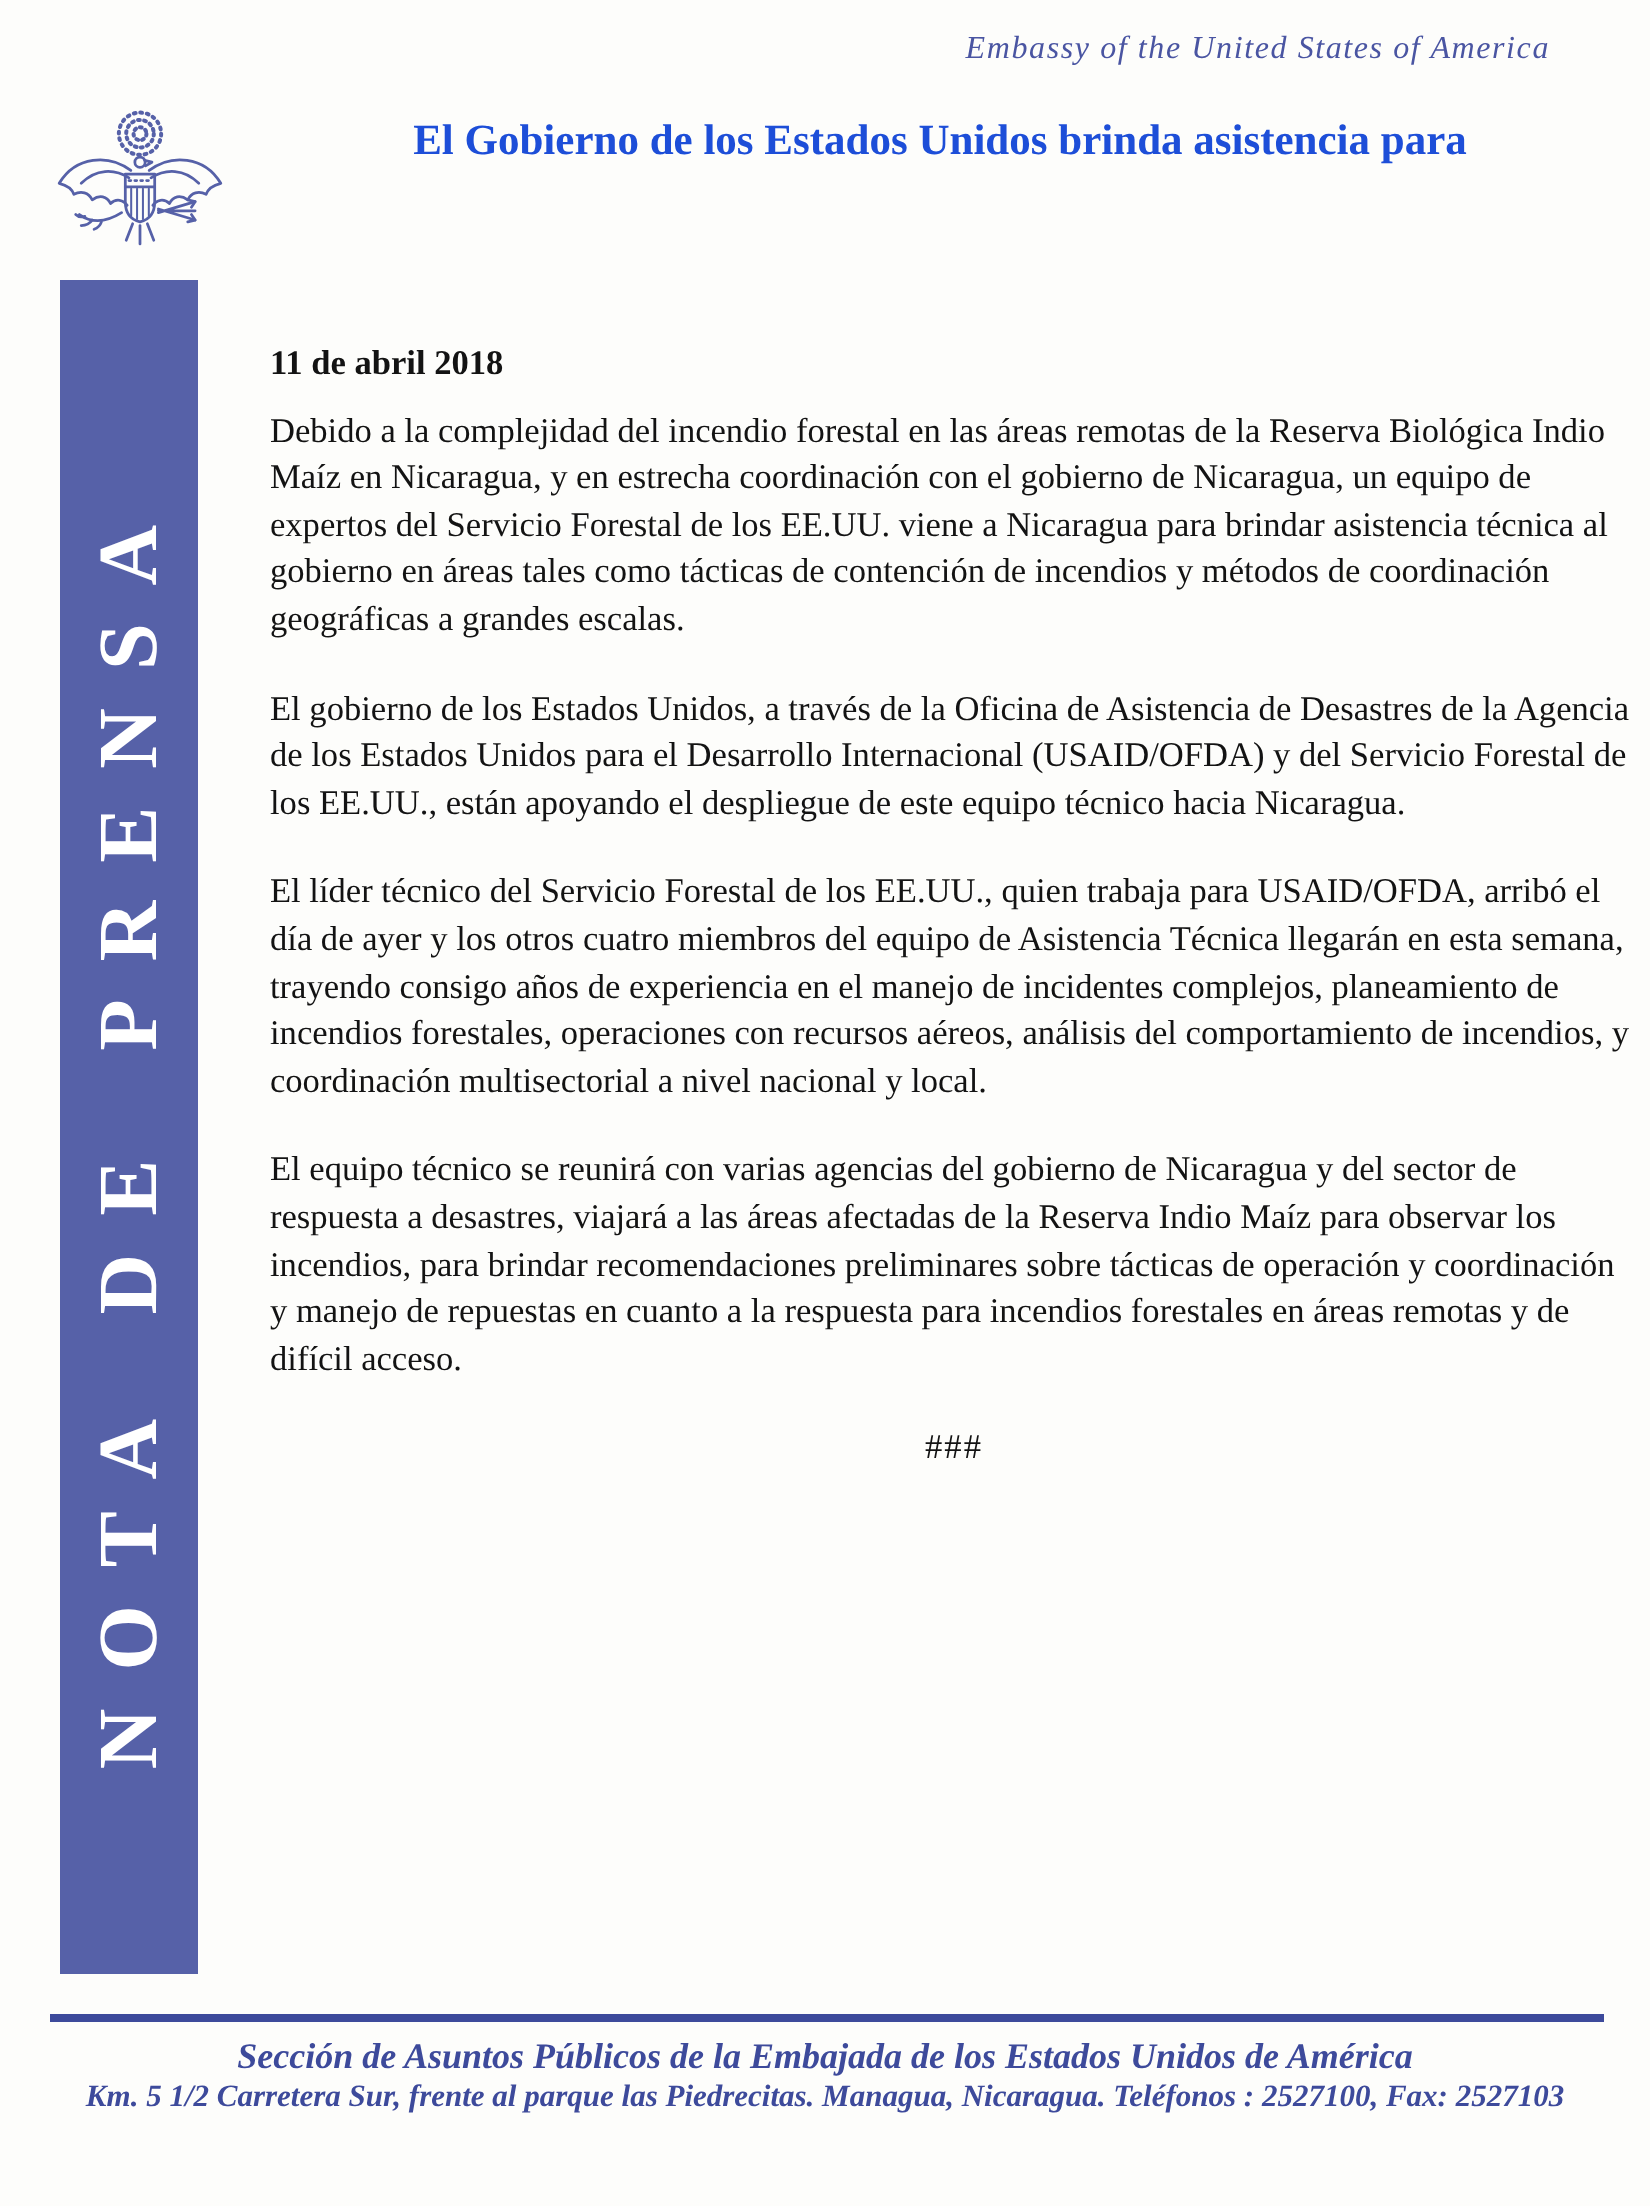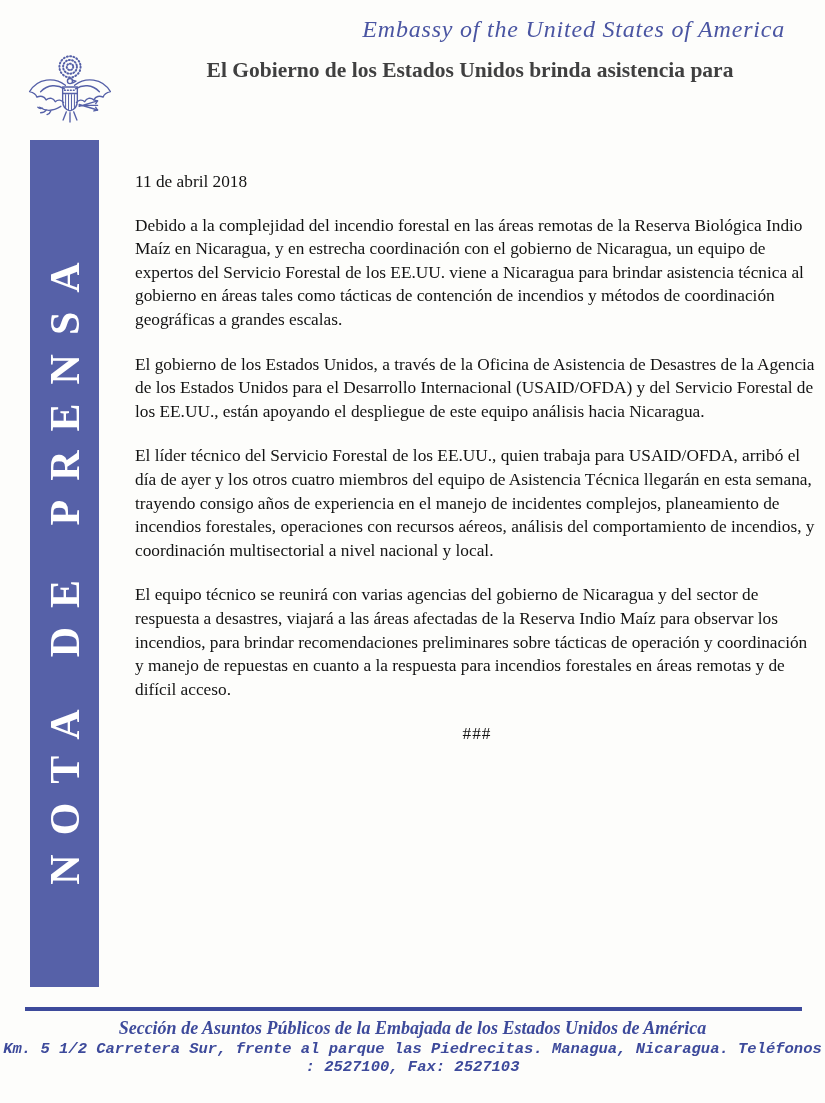--- a/index.html
+++ b/index.html
@@ -10,33 +10,33 @@
   html,body{margin:0;padding:0;}
   body{background:#e8e8e8;font-family:"Liberation Serif","DejaVu Serif",serif;}
   .page{
     position:relative;
     width:825px;height:1103px;
     margin:0 auto;
     background:#fdfdfb;
     overflow:hidden;
   }
   .embassy-line{
-    position:absolute;top:16px;right:40px;
+    position:absolute;top:16px;right:50px;
     font-style:italic;
-    font-size:24px;
+    font-size:16px;
     letter-spacing:0.8px;
     color:var(--accent-blue);
   }
   .seal{position:absolute;left:24px;top:54px;width:92px;height:90px;}
   .title{
     position:absolute;top:57px;left:120px;width:700px;
     margin:0;
     text-align:center;
     font-size:21.5px;line-height:27.5px;
-    font-weight:bold;color:#404040;
+    font-weight:bold;color:#1d4ed8;
   }
   .title span{display:block;}
   .press-bar{
     position:absolute;left:30px;top:140px;width:69px;height:847px;
     background:var(--bar-blue);
   }
   .press-bar-text{
     position:absolute;top:50%;left:50%;
     transform:translate(-50%,-50%) rotate(-90deg);
     white-space:nowrap;
@@ -44,21 +44,21 @@
     font-weight:bold;
     font-size:42px;
     letter-spacing:19px;
     word-spacing:6px;
   }
   .body-col{
     position:absolute;left:135px;top:170px;width:684px;
     font-size:17.3px;line-height:23.6px;color:#131313;
   }
   .body-col p{margin:0 0 21px 0;}
-  .body-col .date{font-weight:normal;margin-bottom:20px;}
+  .body-col .date{font-weight:bold;margin-bottom:10px;}
   .end-mark{
     text-align:center;
     margin-top:12px !important;
     letter-spacing:1px;
   }
   .footer-rule{
     position:absolute;left:25px;top:1007px;width:777px;height:4px;
     background:var(--footer-blue);
   }
   .footer-line1{
@@ -67,21 +67,20 @@
     font-weight:bold;font-style:italic;
     font-size:18px;
     color:var(--footer-blue);
   }
   .footer-line2{
     position:absolute;top:1040px;left:0;width:825px;
     text-align:center;
     font-weight:bold;font-style:italic;
     font-size:15.5px;
     color:var(--footer-blue);
-    font-family:Liberation Mono, monospace;
   }
 </style>
 </head>
 <body>
 
 <div class="page">
 
   <div class="embassy-line">Embassy of the United States of America</div>
 
   <div class="seal">
@@ -120,21 +119,21 @@
     <span>El Gobierno de los Estados Unidos brinda asistencia para</span>
   </h1>
 
   <div class="press-bar">
     <span class="press-bar-text">NOTA DE PRENSA</span>
   </div>
 
   <div class="body-col">
     <p class="date">11 de abril 2018</p>
     <p class="para">Debido a la complejidad del incendio forestal en las áreas remotas de la Reserva Biológica Indio Maíz en Nicaragua, y en estrecha coordinación con el gobierno de Nicaragua, un equipo de expertos del Servicio Forestal de los EE.UU. viene a Nicaragua para brindar asistencia técnica al gobierno en áreas tales como tácticas de contención de incendios y métodos de coordinación geográficas a grandes escalas.</p>
-    <p class="para">El gobierno de los Estados Unidos, a través de la Oficina de Asistencia de Desastres de la Agencia de los Estados Unidos para el Desarrollo Internacional (USAID/OFDA) y del Servicio Forestal de los EE.UU., están apoyando el despliegue de este equipo análisis hacia Nicaragua.</p>
+    <p class="para">El gobierno de los Estados Unidos, a través de la Oficina de Asistencia de Desastres de la Agencia de los Estados Unidos para el Desarrollo Internacional (USAID/OFDA) y del Servicio Forestal de los EE.UU., están apoyando el despliegue de este equipo técnico hacia Nicaragua.</p>
     <p class="para">El líder técnico del Servicio Forestal de los EE.UU., quien trabaja para USAID/OFDA, arribó el día de ayer y los otros cuatro miembros del equipo de Asistencia Técnica llegarán en esta semana, trayendo consigo años de experiencia en el manejo de incidentes complejos, planeamiento de incendios forestales, operaciones con recursos aéreos, análisis del comportamiento de incendios, y coordinación multisectorial a nivel nacional y local.</p>
     <p class="para">El equipo técnico se reunirá con varias agencias del gobierno de Nicaragua y del sector de respuesta a desastres, viajará a las áreas afectadas de la Reserva Indio Maíz para observar los incendios, para brindar recomendaciones preliminares sobre tácticas de operación y coordinación y manejo de repuestas en cuanto a la respuesta para incendios forestales en áreas remotas y de difícil acceso.</p>
     <p class="end-mark">###</p>
   </div>
 
   <div class="footer-rule"></div>
   <div class="footer-line1">Sección de Asuntos Públicos de la Embajada de los Estados Unidos de América</div>
   <div class="footer-line2">Km. 5 1/2 Carretera Sur, frente al parque las Piedrecitas. Managua, Nicaragua. Teléfonos : 2527100, Fax: 2527103</div>
 
 </div>

